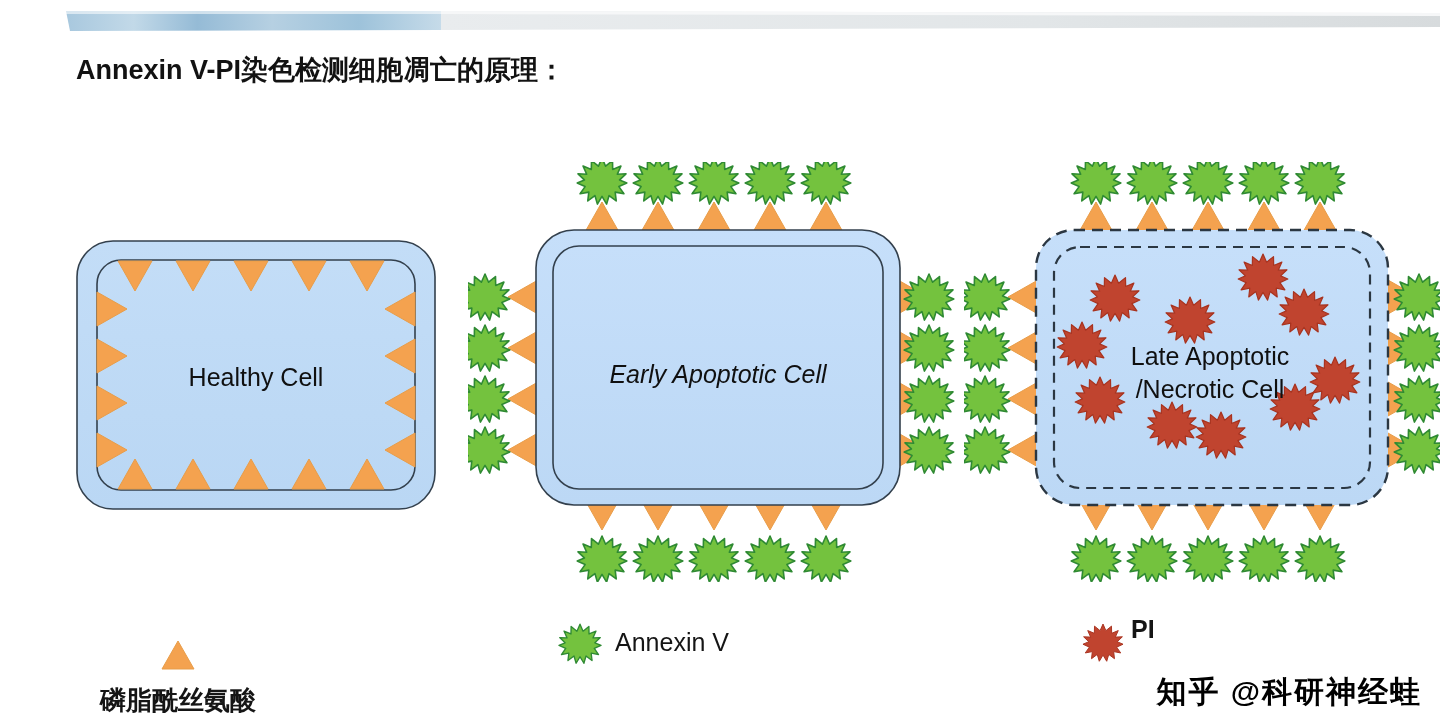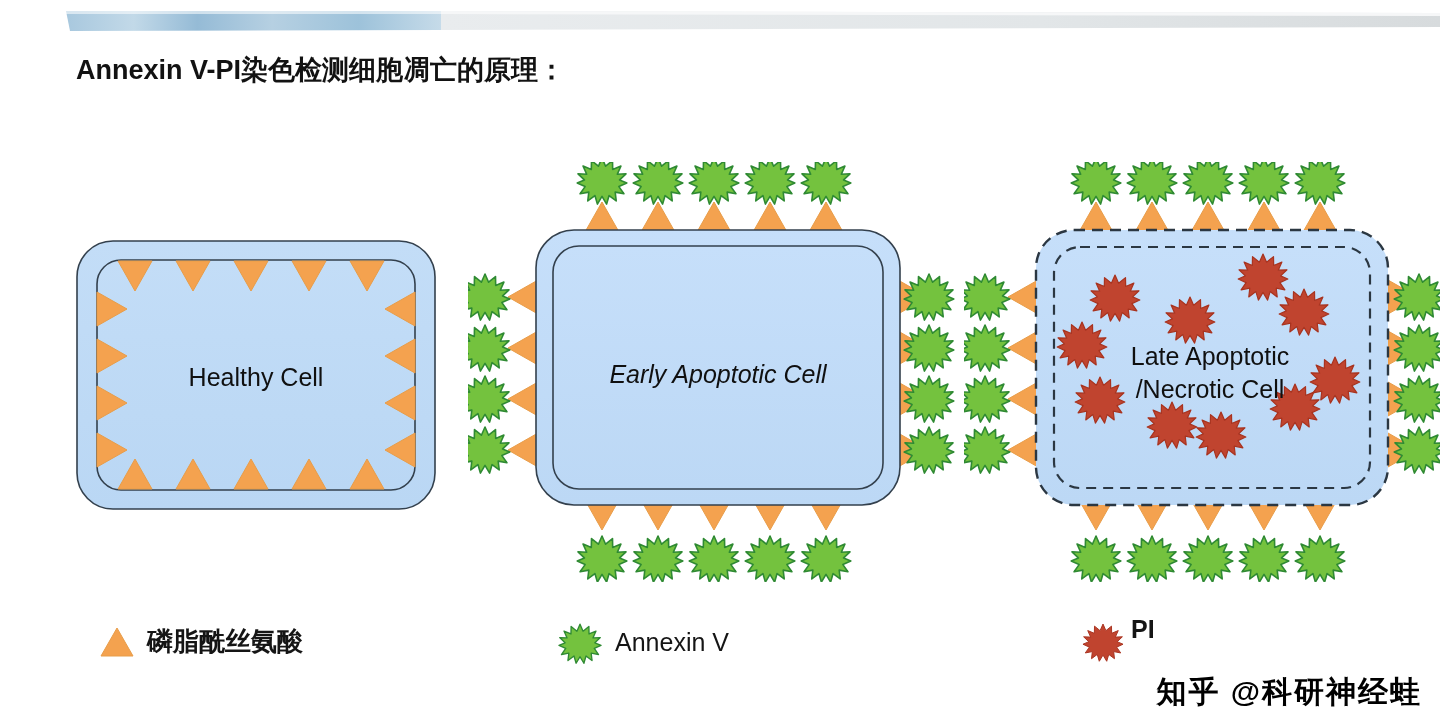--- a/index.html
+++ b/index.html
@@ -368,21 +368,21 @@
       </g>
     </svg>
     <div class="cell-label" style="top:178px;">Late Apoptotic
 /Necrotic Cell</div>
   </div>
 
 </div>
 
 <div id="legend">
 
-  <div class="legend-item" style="left:100px; top:20px;">
+  <div class="legend-item" style="left:100px; top:36px;flex-direction:column;">
     <svg class="legend-swatch" width="34" height="30" viewBox="0 0 34 30" aria-hidden="true">
       <polygon points="17,1 33,29 1,29" fill="#f4a24f" stroke="#e89d49" stroke-width="1"></polygon>
     </svg>
     <span class="legend-text cjk">磷脂酰丝氨酸</span>
   </div>
 
   <div class="legend-item" style="left:558px; top:16px;">
     <svg class="legend-swatch" width="44" height="44" viewBox="-5 -5 52 52" aria-hidden="true">
       <polygon points="21,0 24.6,8.2 31.5,2.6 31.7,11.5 39.9,8.1 36.3,16.2 45,15.8 38.6,21.9 45.8,25 37.9,28.6 42.9,35.8 34.2,34.1 35.2,42.9 28.1,37.6 25.6,46.1 21,38.4 16.4,46.1 13.9,37.6 6.8,42.9 7.8,34.1 -0.9,35.8 4.1,28.6 -3.8,25 3.4,21.9 -3,15.8 5.7,16.2 2.1,8.1 10.3,11.5 10.5,2.6 17.4,8.2" fill="#74c23e" stroke="#2f8a33" stroke-width="1.6" stroke-linejoin="round"></polygon>
     </svg>

